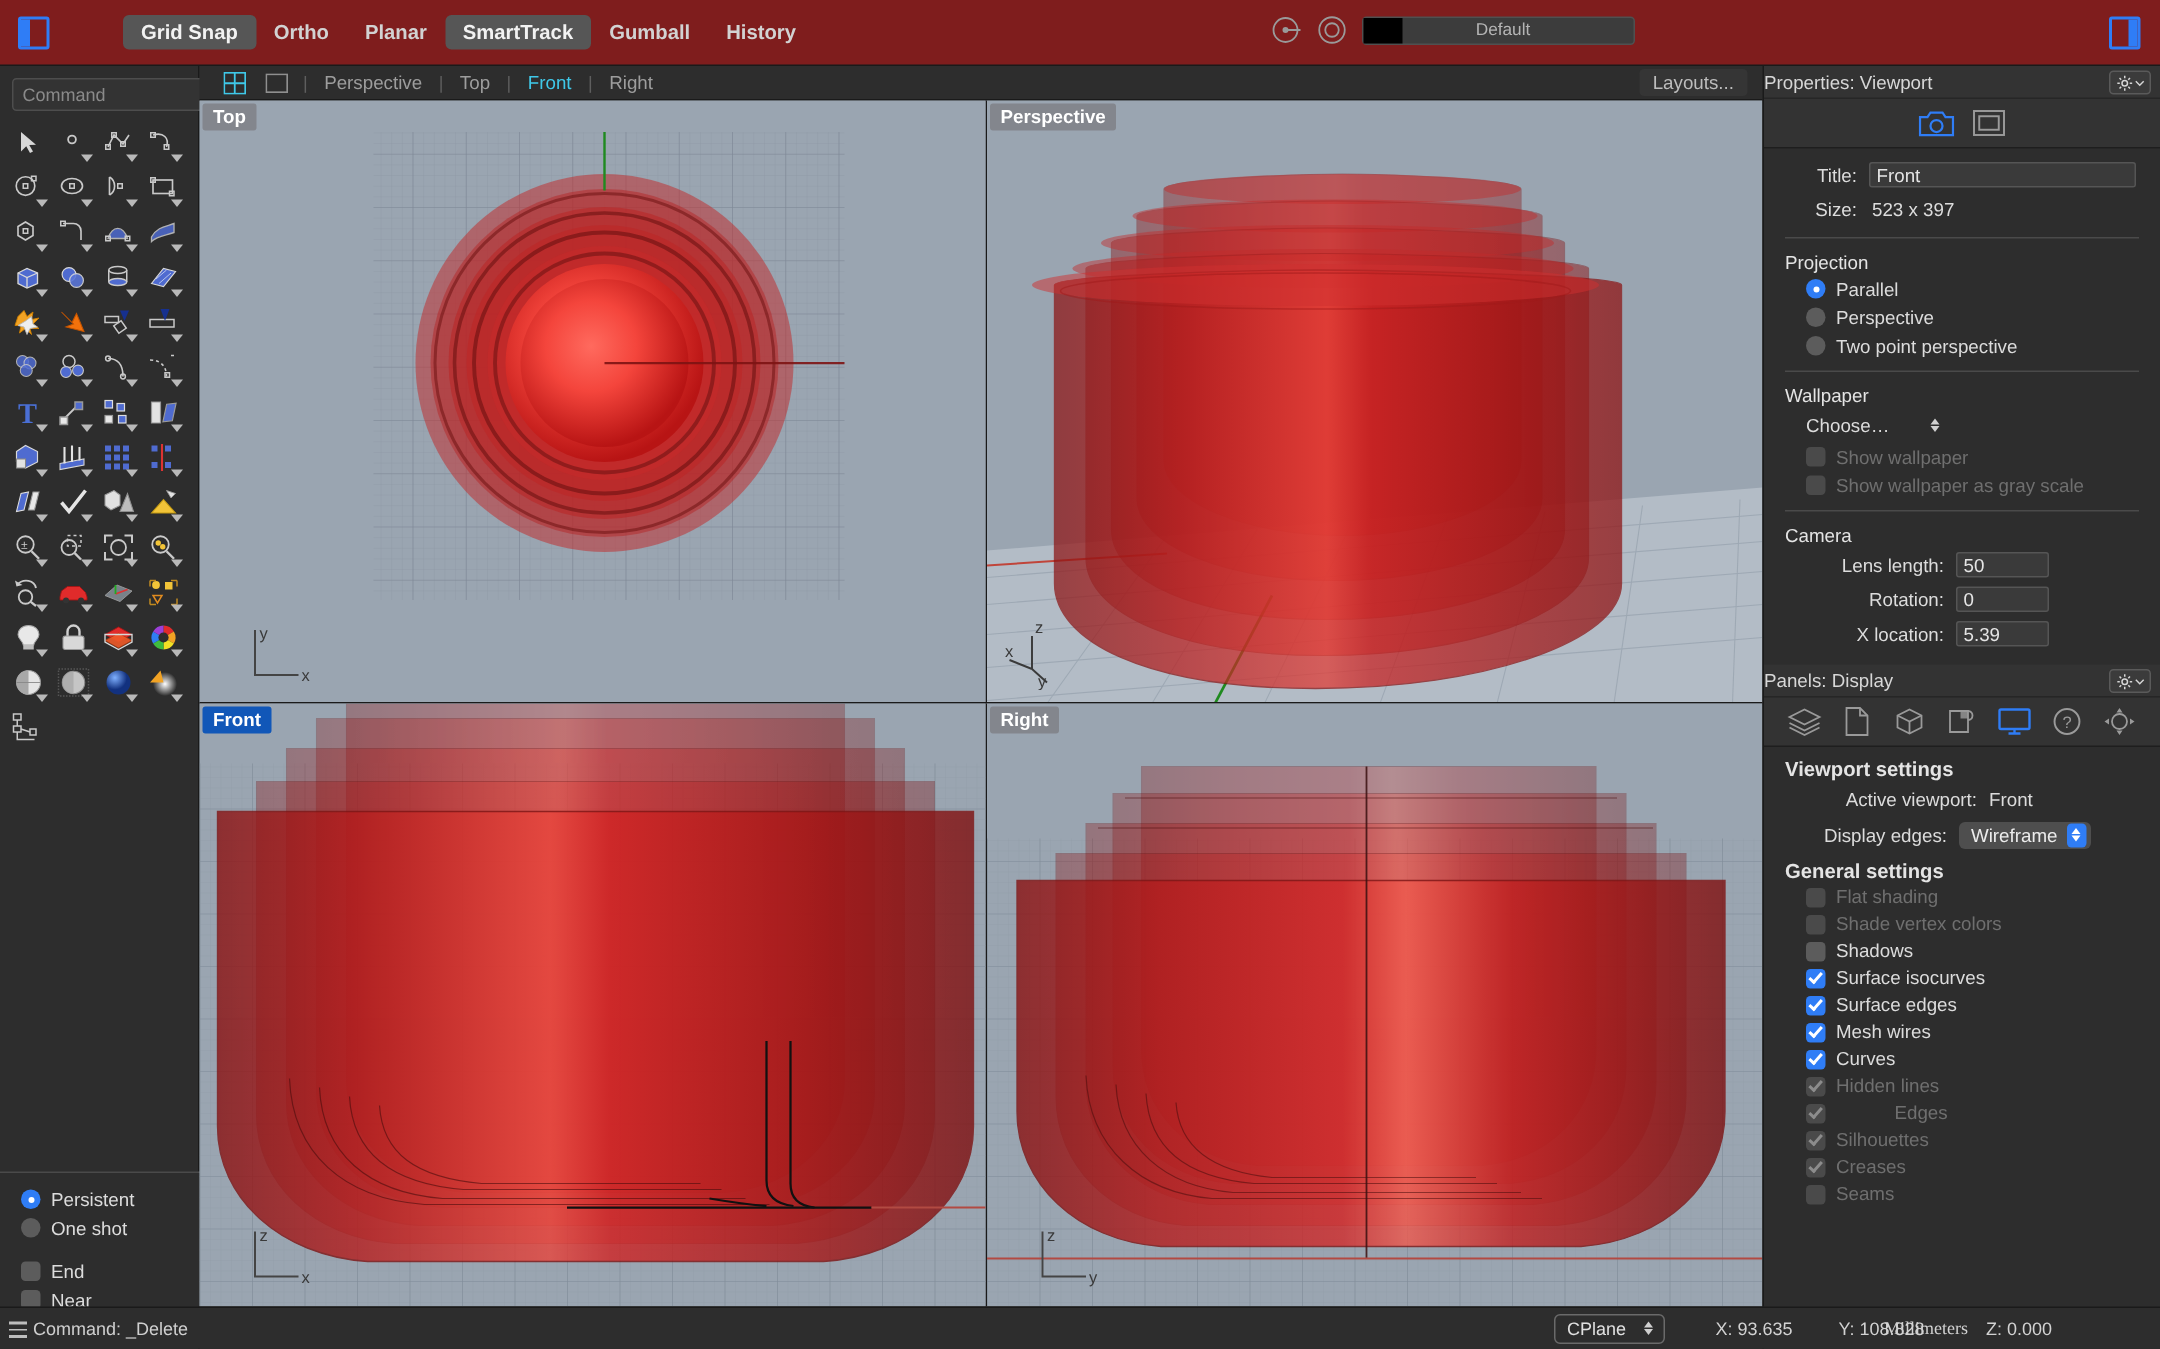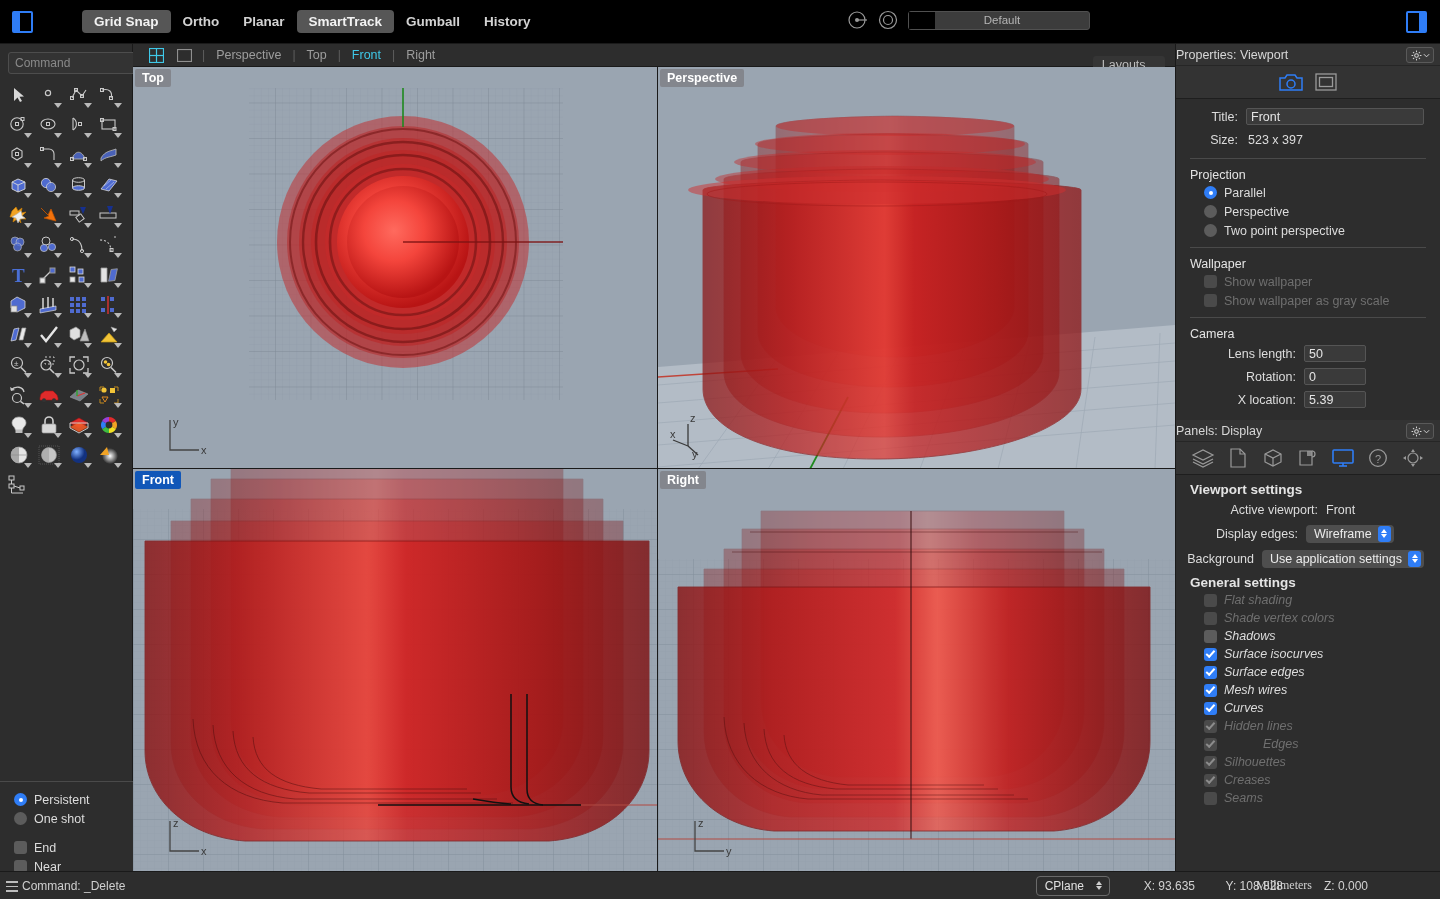--- a/index.html
+++ b/index.html
@@ -8,21 +8,21 @@
     width:1440px; height:899px; overflow:hidden;
     background:#2d2d2d;
     font-family:"Liberation Sans", sans-serif;
     -webkit-font-smoothing:antialiased;
   }
   #app { position:relative; width:1440px; height:899px; }
 
   
   #topbar{
     position:absolute; left:0; top:0; width:1440px; height:44px;
-    background:#000000; border-bottom:1px solid #1a1a1a;
+    background:#7f1d1d; border-bottom:1px solid #1a1a1a;
     display:flex; align-items:center;
   }
   .winbtn{ width:22px; height:26px; margin-left:12px; position:relative; }
   .winbtn .sq{
     position:absolute; left:0; top:2px; width:21px; height:22px;
     border:2px solid #2f7df6; border-radius:2px;
   }
   .winbtn .sq::before{
     content:""; position:absolute; left:0; top:0; width:6px; height:18px;
     background:#2f7df6;
@@ -108,21 +108,21 @@
   #vpbar{
     position:absolute; left:133px; top:44px; width:1042px; height:23px;
     background:#2d2d2d; border-bottom:1px solid #1a1a1a;
     display:flex; align-items:center; padding-left:12px; gap:0;
   }
   .vpicon{ width:22px; height:17px; display:flex;align-items:center;justify-content:center;}
   .sep{ color:#5e5e5e; font-size:12px; margin:0 7px; }
   .vptab{ font-size:12.5px; color:#9d9d9d; padding:0 4px; white-space:nowrap;}
   .vptab.active{ color:#3fc8e8; }
   #layouts{
-    position:absolute; right:10px; top:12px; font-size:12.5px; color:#bdbdbd;
+    position:absolute; right:10px; top:2px; font-size:12.5px; color:#bdbdbd;
     background:#353535; padding:2px 9px; border-radius:3px;
   }
 
   
   #vpgrid{
     position:absolute; left:133px; top:67px; width:1042px; height:804px;
     display:grid; grid-template-columns:525px 517px; grid-template-rows:402px 402px;
     gap:0;
   }
   .vp{ position:relative; overflow:hidden; background:#9aa5b1; }
@@ -1035,20 +1035,29 @@
       <div class="radio-row" style="padding-left:14px;">
         <div class="radio"></div>
         <span class="osnap-lbl">Two point perspective</span>
       </div>
     </div>
 
     <div class="hr"></div>
 
     <div class="sec">
       <div class="hdr">Wallpaper</div>
+      <div class="row" style="padding-left:14px;">
+        <div class="choosebox">
+          <span>Choose…</span>
+          <span class="stepper grey">
+              <i class="up"></i>
+              <i class="dn"></i>
+            </span>
+        </div>
+      </div>
       <div class="cb-row" style="padding-left:14px;">
         <div class="cb dim"></div>
         <span class="osnap-lbl dim">Show wallpaper</span>
       </div>
       <div class="cb-row" style="padding-left:14px;">
         <div class="cb dim"></div>
         <span class="osnap-lbl dim">Show wallpaper as gray scale</span>
       </div>
     </div>
 
@@ -1150,33 +1159,23 @@
       <div class="row" style="height:25px;">
         <span class="lbl-r" style="width:108px;">Display edges:</span>
         <span class="selbox" style="margin-left:8px;">
           <span>Wireframe</span>
           <span class="stepper">
               <i class="up"></i>
               <i class="dn"></i>
             </span>
         </span>
       </div>
-      <div class="row" style="height:25px;">
-        <span class="lbl-r" style="width:72px;margin-left:-8px;">Background</span>
-        <span class="selbox" style="margin-left:8px;">
-          <span>Use application settings</span>
-          <span class="stepper">
-              <i class="up"></i>
-              <i class="dn"></i>
-            </span>
-        </span>
-      </div>
       <div class="hdr big" style="padding-top:4px;">General settings</div>
 
-      <div style="padding-left:14px;font-style:italic;">
+      <div style="padding-left:14px;">
         <div class="cb-row" style="height:18px;">
           <div class="cb dim"></div>
           <span class="osnap-lbl dim">Flat shading</span>
         </div>
         <div class="cb-row" style="height:18px;">
           <div class="cb dim"></div>
           <span class="osnap-lbl dim">Shade vertex colors</span>
         </div>
         <div class="cb-row" style="height:18px;">
           <div class="cb"></div>

